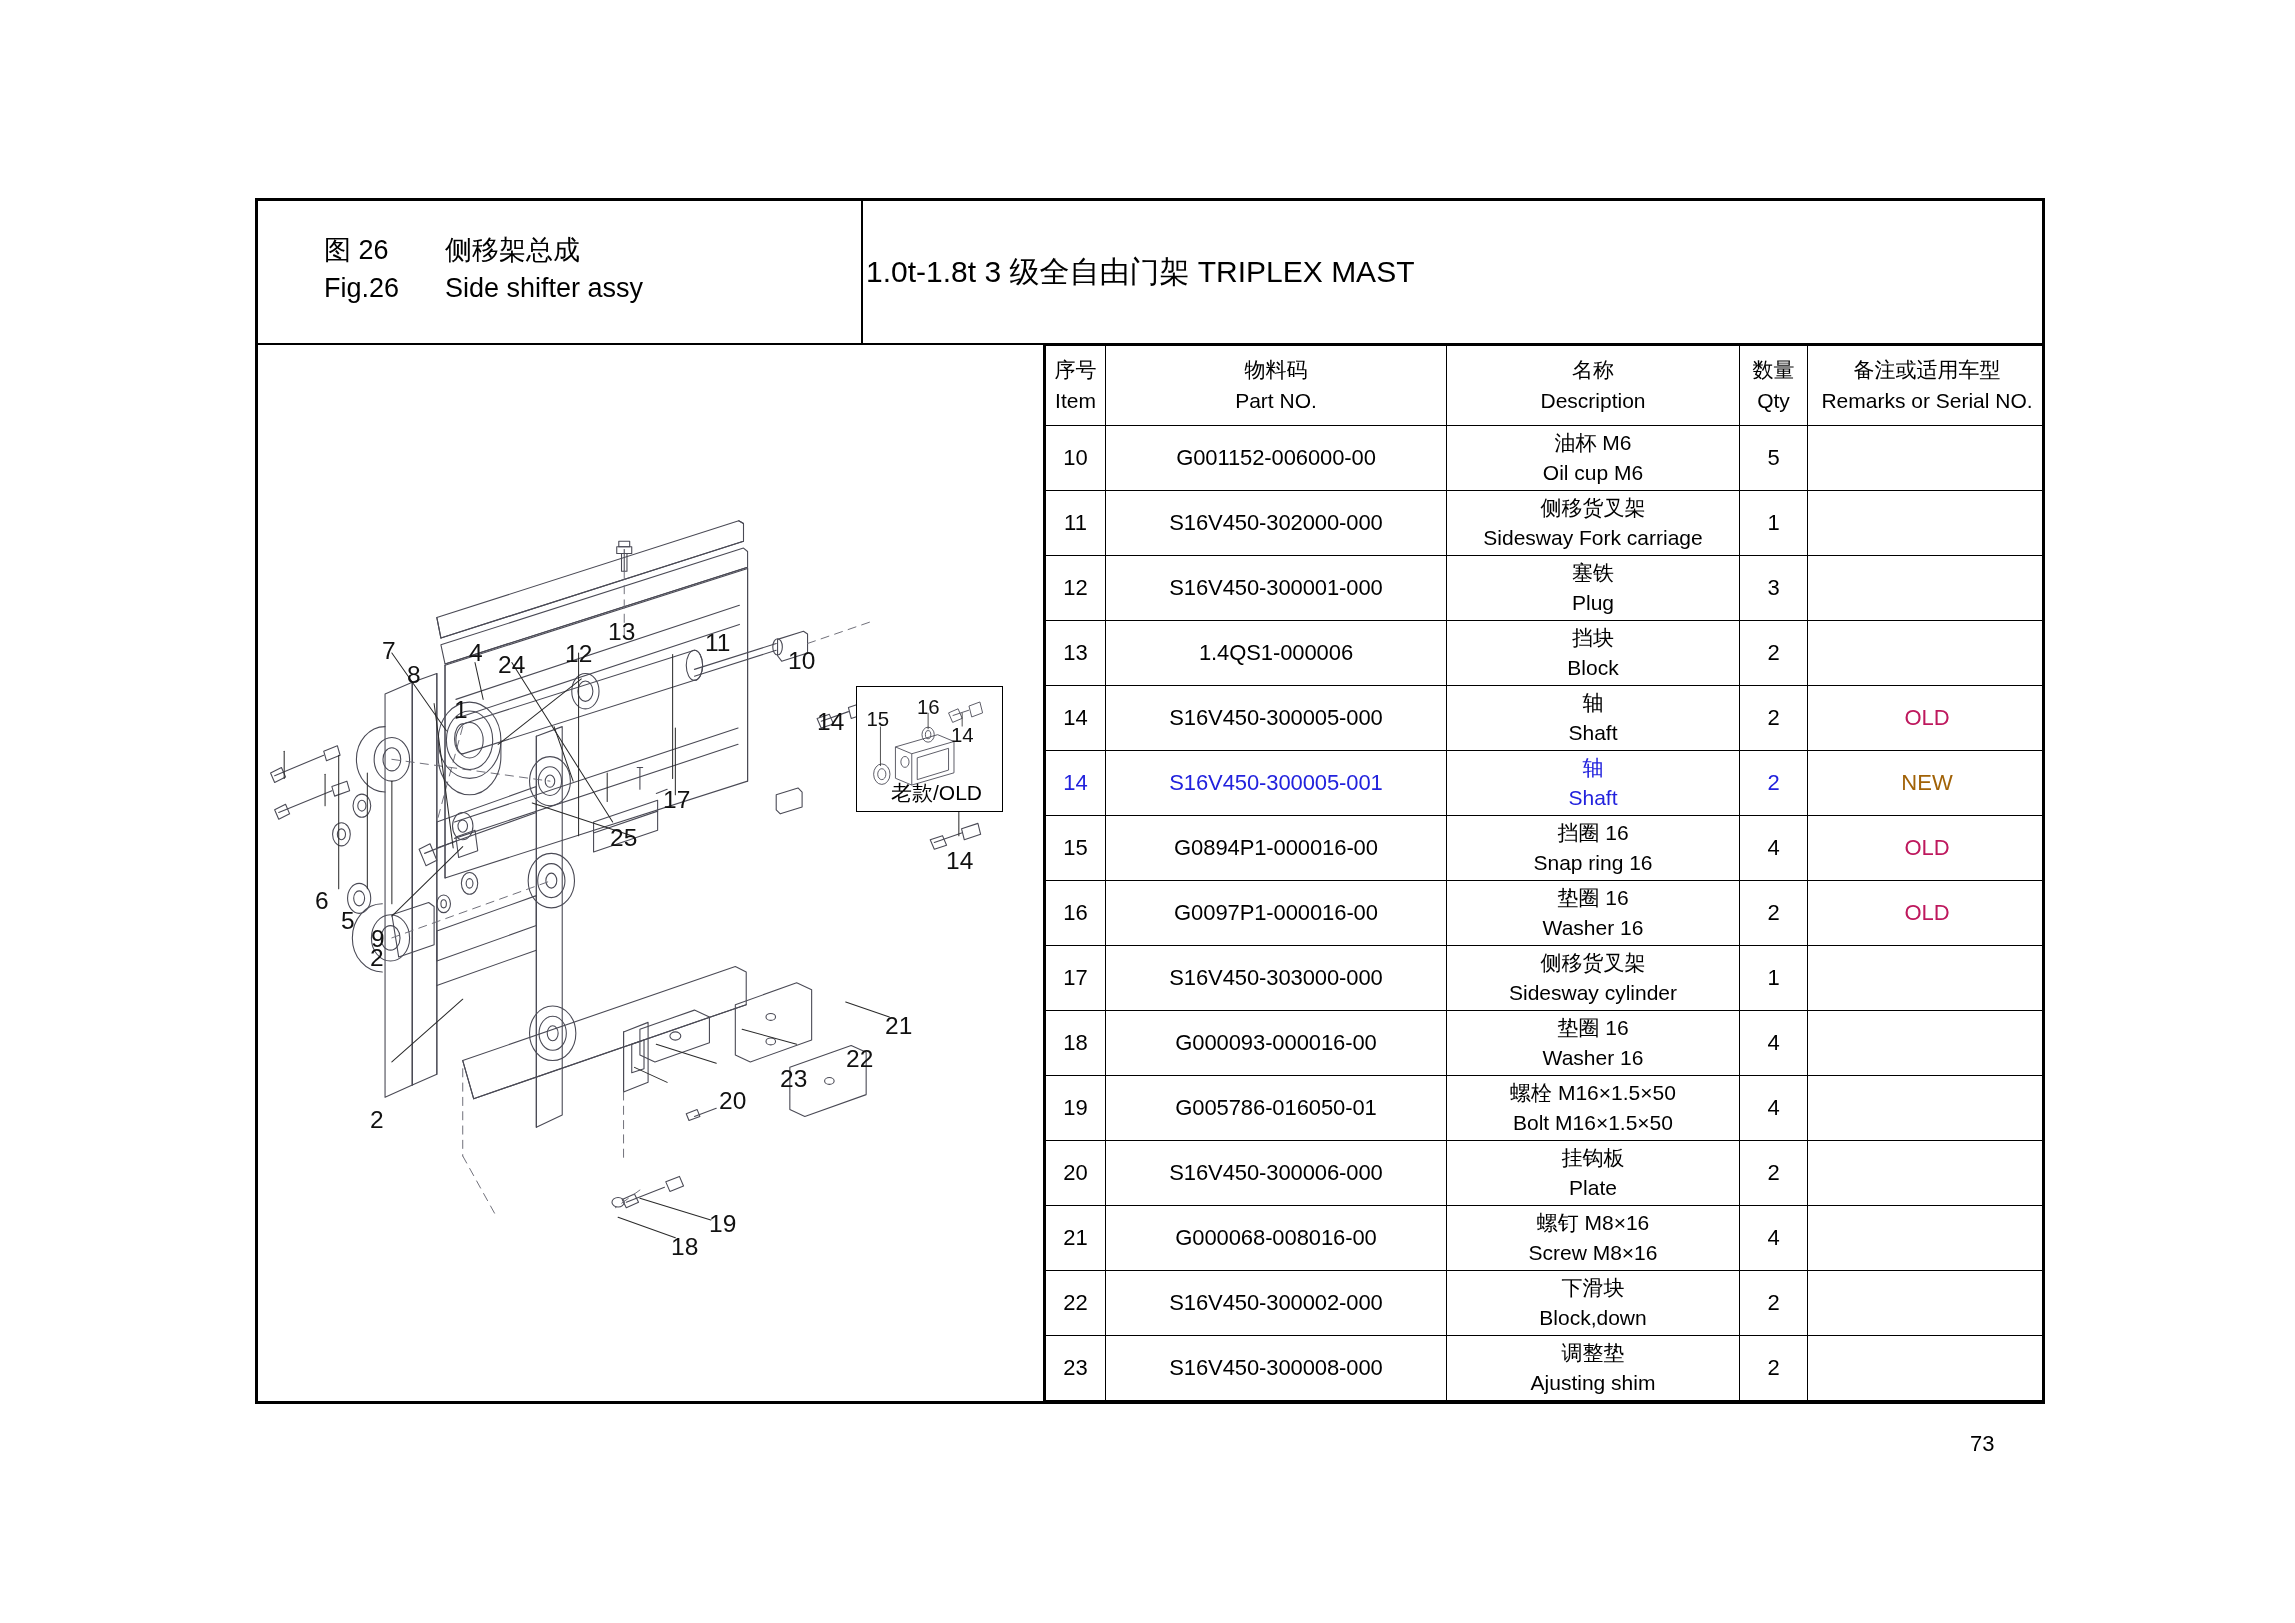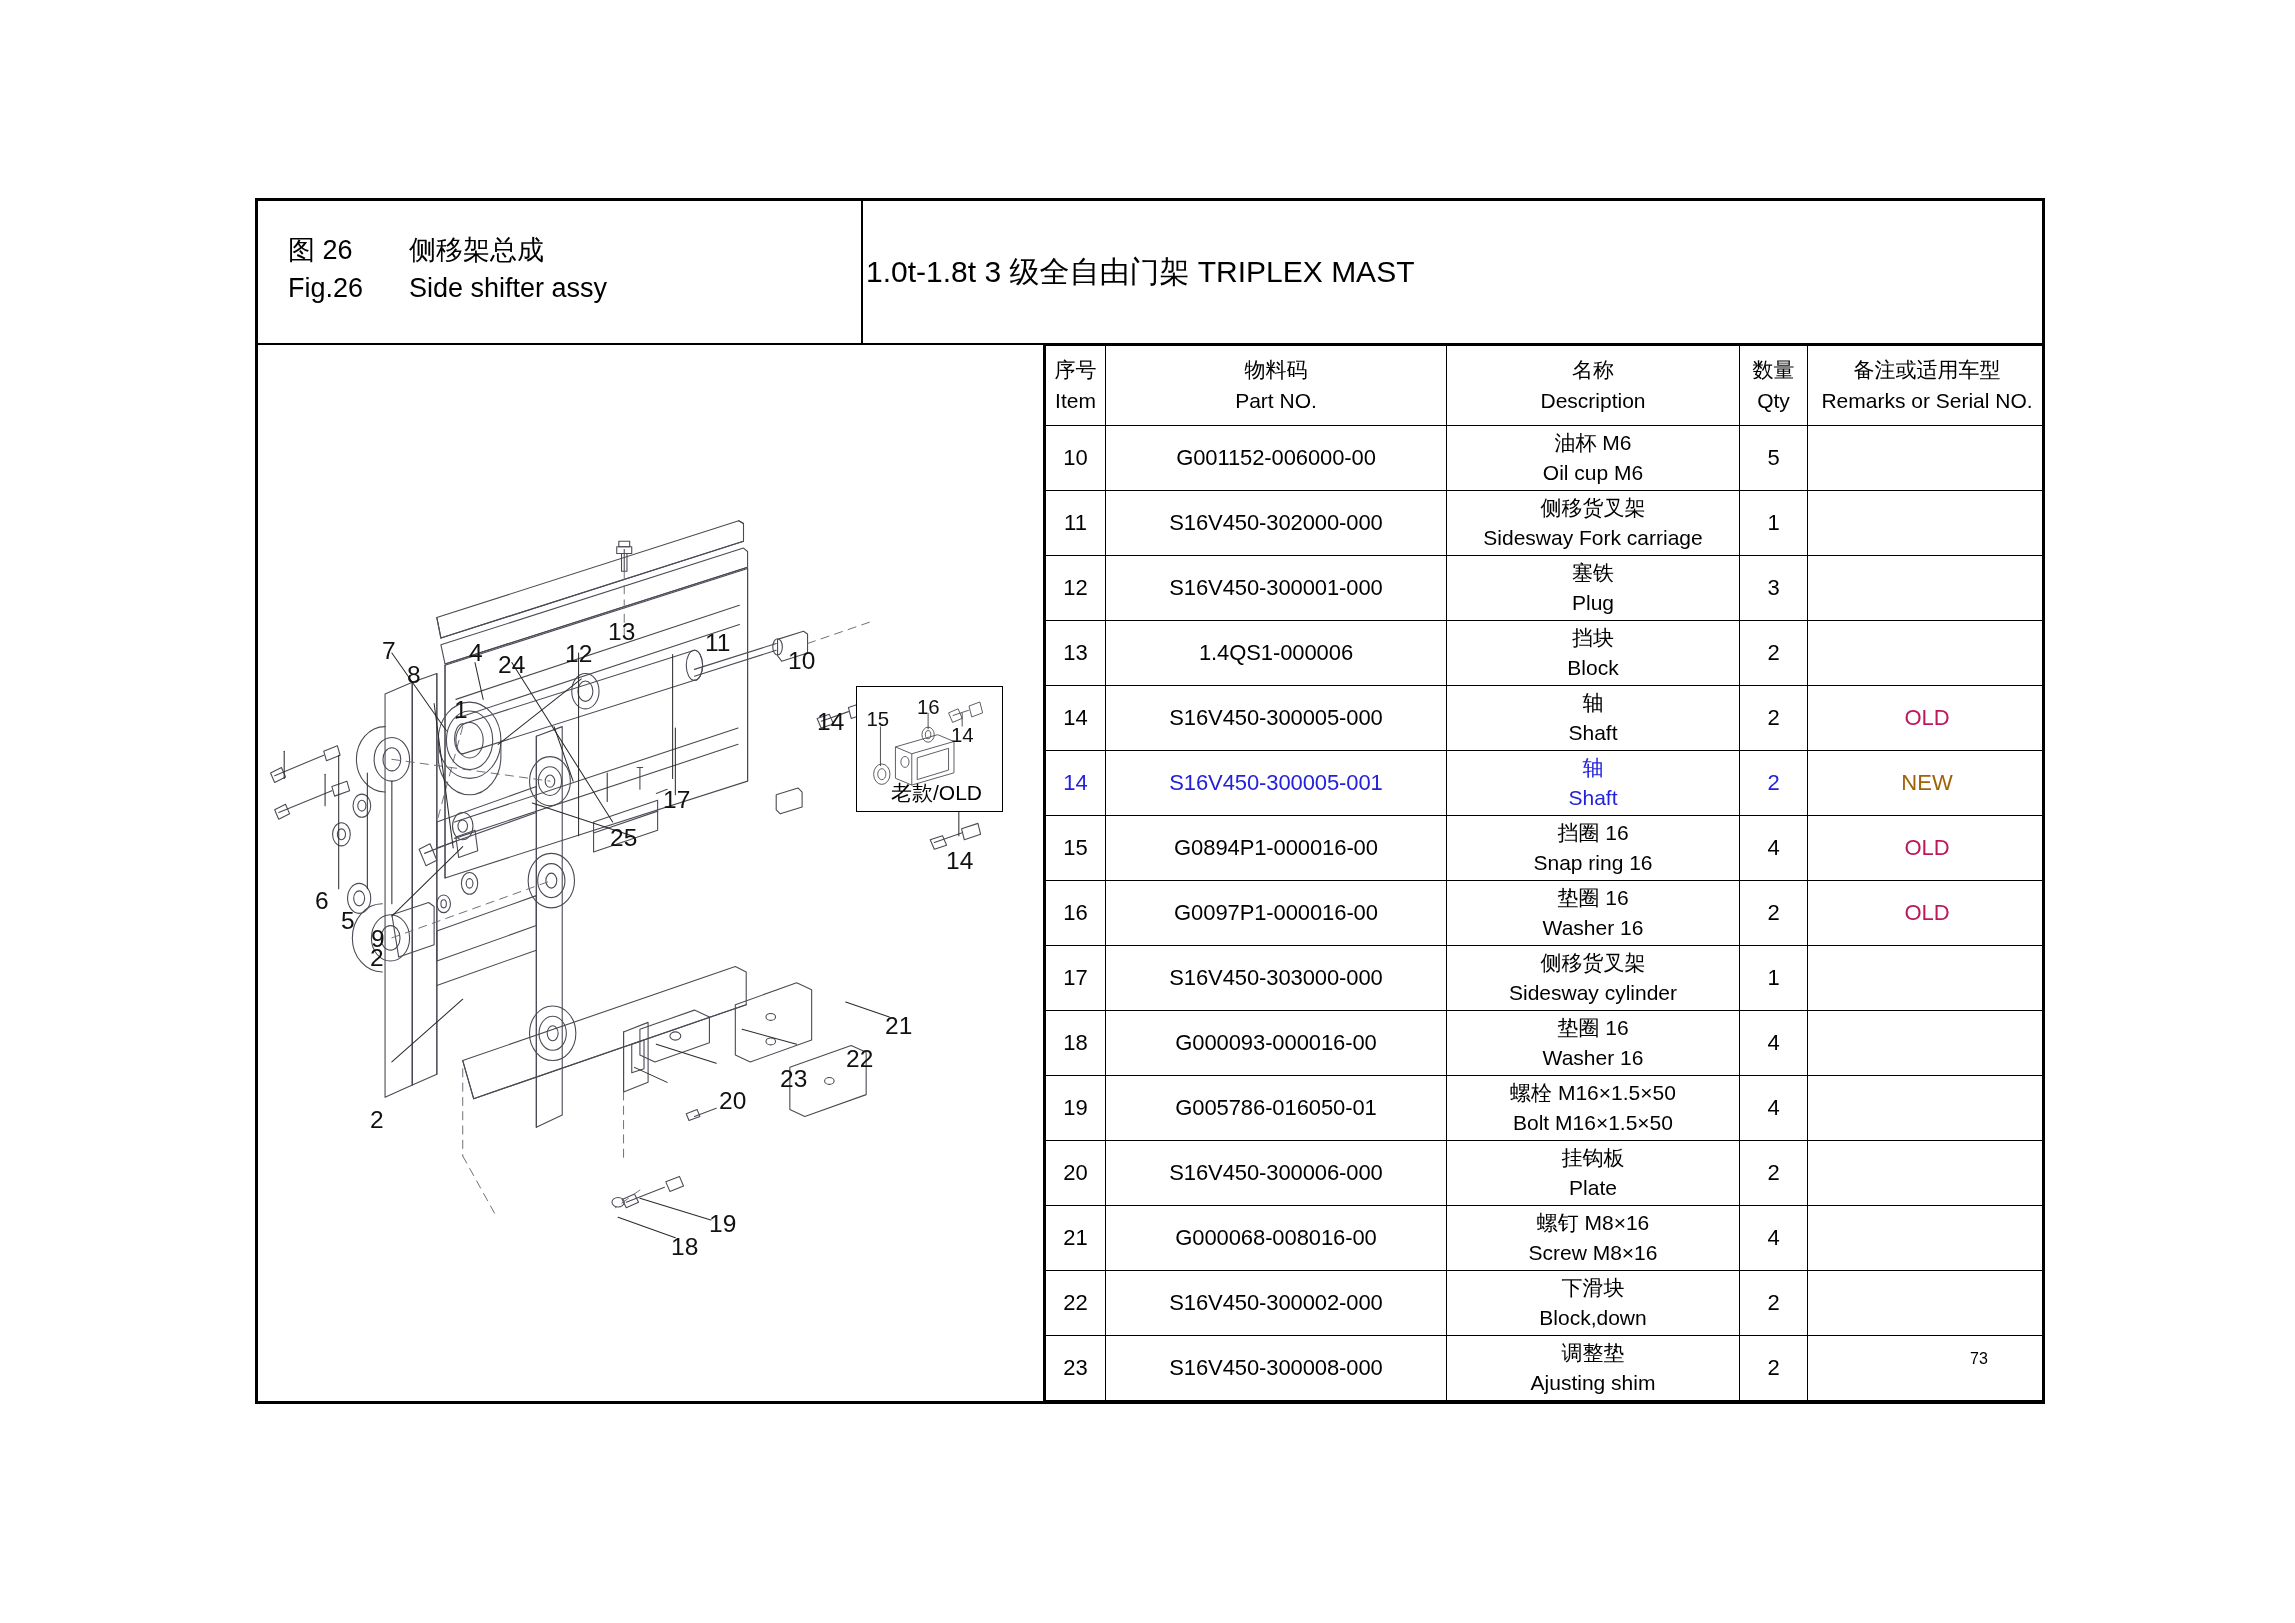--- a/index.html
+++ b/index.html
@@ -29,21 +29,21 @@
     box-sizing:border-box;
     border-bottom:2.7px solid #000;
   }
   .title-left{
     position:absolute;left:0;top:0;
     width:605px;height:100%;
     box-sizing:border-box;
     border-right:2.7px solid #000;
     padding:30px 0 0 30px;
   }
-  .title-line{display:flex;align-items:flex-end;font-size:27px;line-height:1.42;white-space:nowrap;}
+  .title-line{display:flex;align-items:flex-end;font-size:27px;line-height:1.42;white-space:nowrap;margin-left:36px;}
   .title-tag{display:inline-block;width:121px;flex:none;}
   .title-right{
     position:absolute;left:608px;top:0;right:0;height:100%;
     display:flex;align-items:center;
   }
   .title-right span{font-size:30px;white-space:nowrap;}
 
   
   .body-area{
     position:absolute;left:0;top:144px;right:0;bottom:0;
@@ -96,22 +96,22 @@
   td.item,td.qty{font-size:22px;}
   td.part{font-size:22px;letter-spacing:-0.1px;}
   td.rem{font-size:22px;}
   tr.new-row td, tr.new-row .desc{color:#2222dd;}
   .rem-old{color:#be185d;}
   .rem-new{color:#a16207;}
 
   
   .pageno{
     position:absolute;
-    left:1970px;top:1350px;
-    font-size:16px;
+    left:1970px;top:1431px;
+    font-size:22px;
   }
 
   
   .callout{
     position:absolute;
     font-size:24.5px;
     color:#111;
     line-height:1;
     user-select:none;
   }

